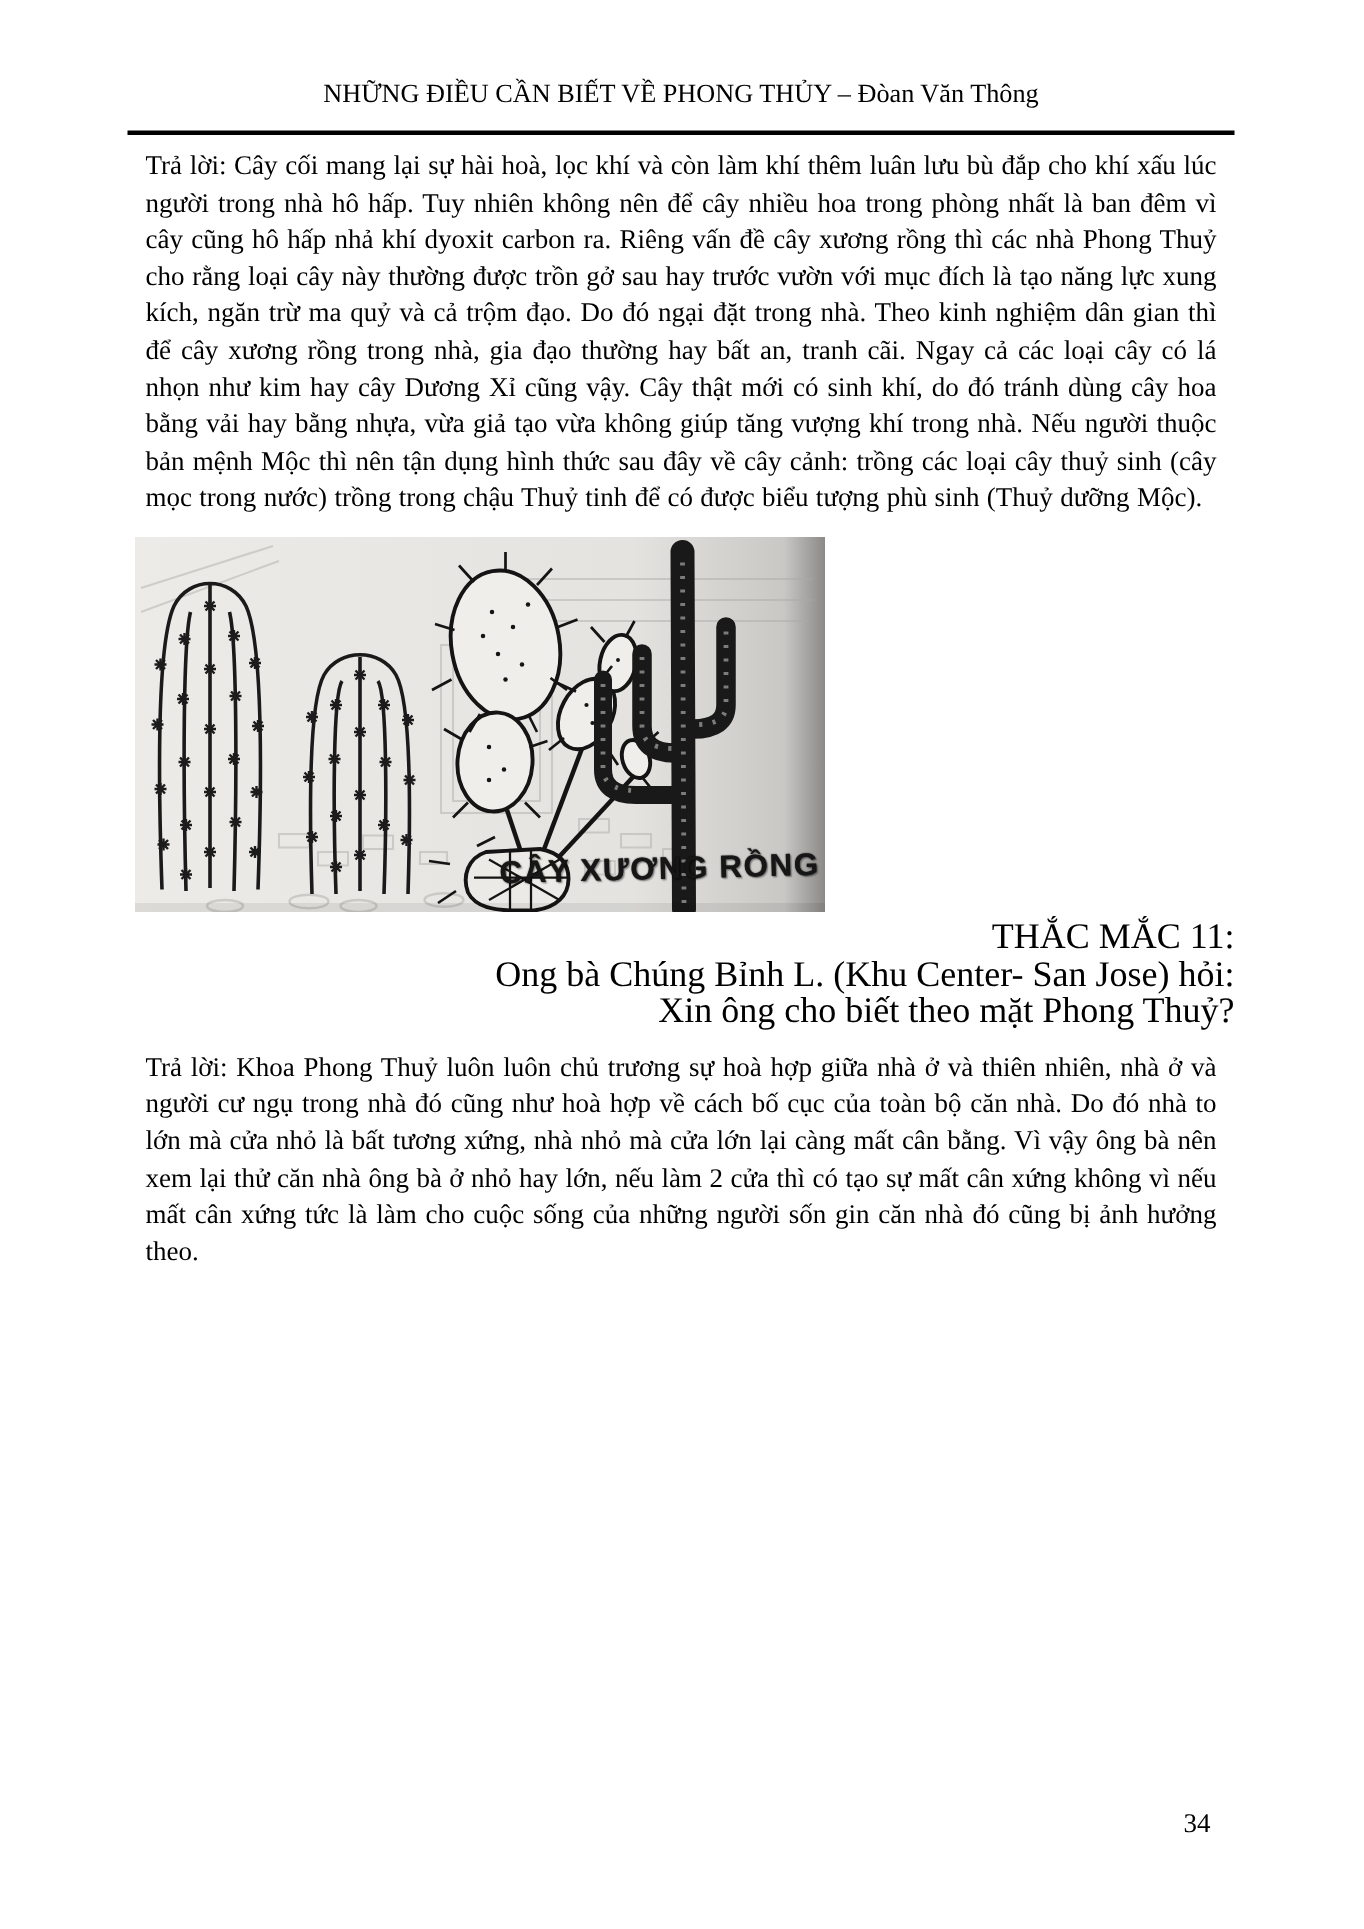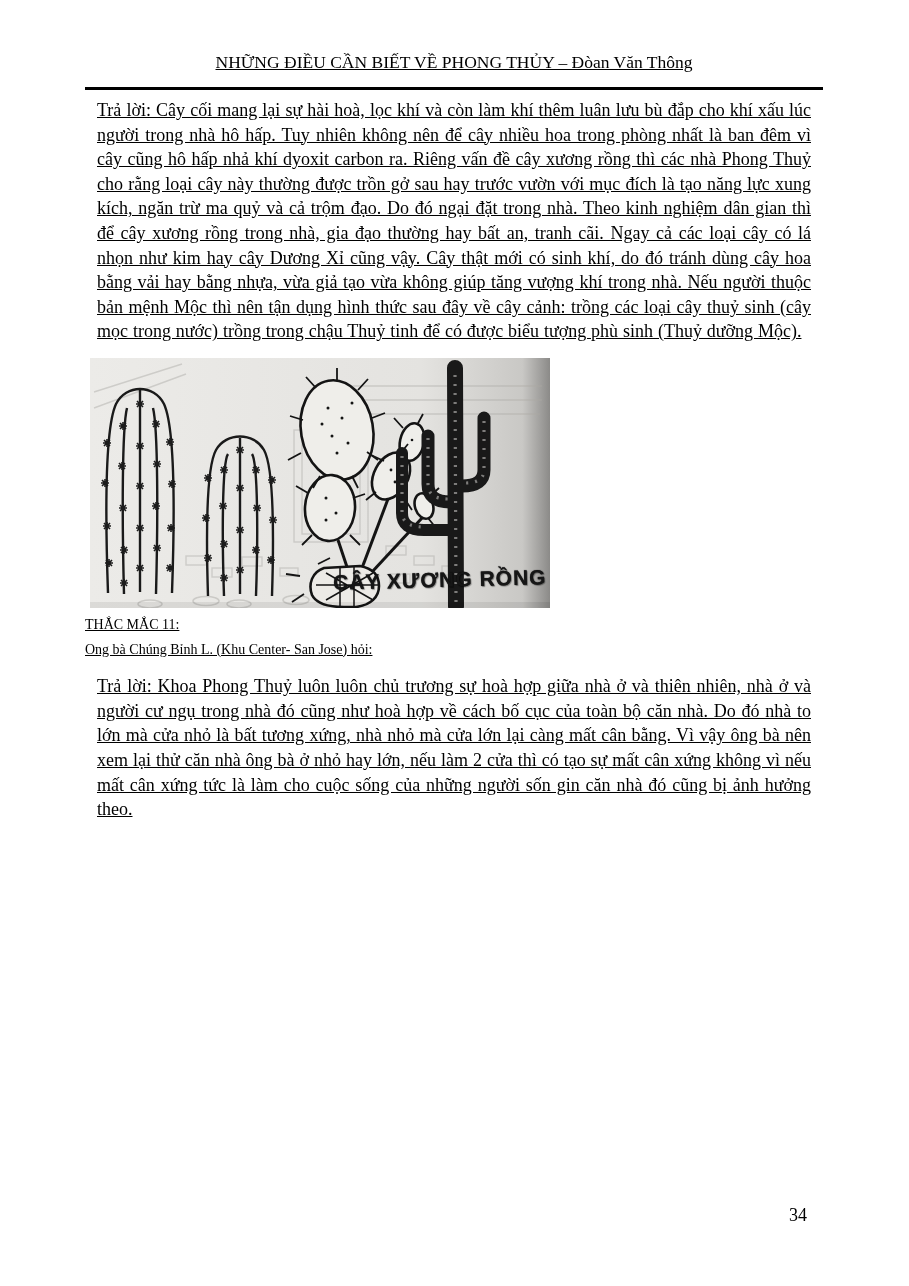--- a/index.html
+++ b/index.html
@@ -12,21 +12,20 @@
     width: 909px;
     height: 1286px;
     background: #ffffff;
     font-family: "Liberation Serif", "DejaVu Serif", serif;
     color: #000000;
     overflow: hidden;
   }
   .content {
     margin: 0 86px 0 85px;
     padding-top: 50px;
-    text-decoration: underline;
   }
   .header-title {
     text-align: center;
     font-size: 17.5px;
     line-height: 24px;
     white-space: nowrap;
   }
   .header-rule {
     border: none;
     border-top: 3px solid #000000;
@@ -36,24 +35,24 @@
     font-size: 18px;
     line-height: 24.6px;
     margin: 12px;
     text-align: justify;
     word-spacing: 0.4px;
   }
   .para.first {
     margin-top: 8px;
   }
   .line {
-    font-size: 14px;
+    font-size: 24px;
     line-height: 24.6px;
     margin: 0;
-    text-align: left;
+    text-align: right;
   }
   .figure {
     position: relative;
     width: 460px;
     height: 250px;
     margin: 14px 0 5px 5px;
   }
   .figure svg {
     display: block;
     width: 460px;
@@ -253,19 +252,20 @@
         <rect x="0" y="244" width="460" height="6" fill="#000000" opacity="0.07"></rect>
       </svg>
       <figcaption class="figure-caption">CÂY XƯƠNG RỒNG</figcaption>
     </figure>
 
     <div class="line">THẮC MẮC 11:</div>
 
     <div class="line">Ong bà Chúng Bỉnh L. (Khu Center- San Jose) hỏi:</div>
 
 
+    <div class="line">Xin ông cho biết theo mặt Phong Thuỷ?</div>
 
     <p class="para">Trả lời: Khoa Phong Thuỷ luôn luôn chủ trương sự hoà hợp giữa nhà ở và thiên nhiên, nhà ở và người cư ngụ trong nhà đó cũng như hoà hợp về cách bố cục của toàn bộ căn nhà. Do đó nhà to lớn mà cửa nhỏ là bất tương xứng, nhà nhỏ mà cửa lớn lại càng mất cân bằng. Vì vậy ông bà nên xem lại thử căn nhà ông bà ở nhỏ hay lớn, nếu làm 2 cửa thì có tạo sự mất cân xứng không vì nếu mất cân xứng tức là làm cho cuộc sống của những người sốn gin căn nhà đó cũng bị ảnh hưởng theo.</p>
 
   </div>
 
   <div class="page-number">34</div>
 </div>
 
 </body></html>

